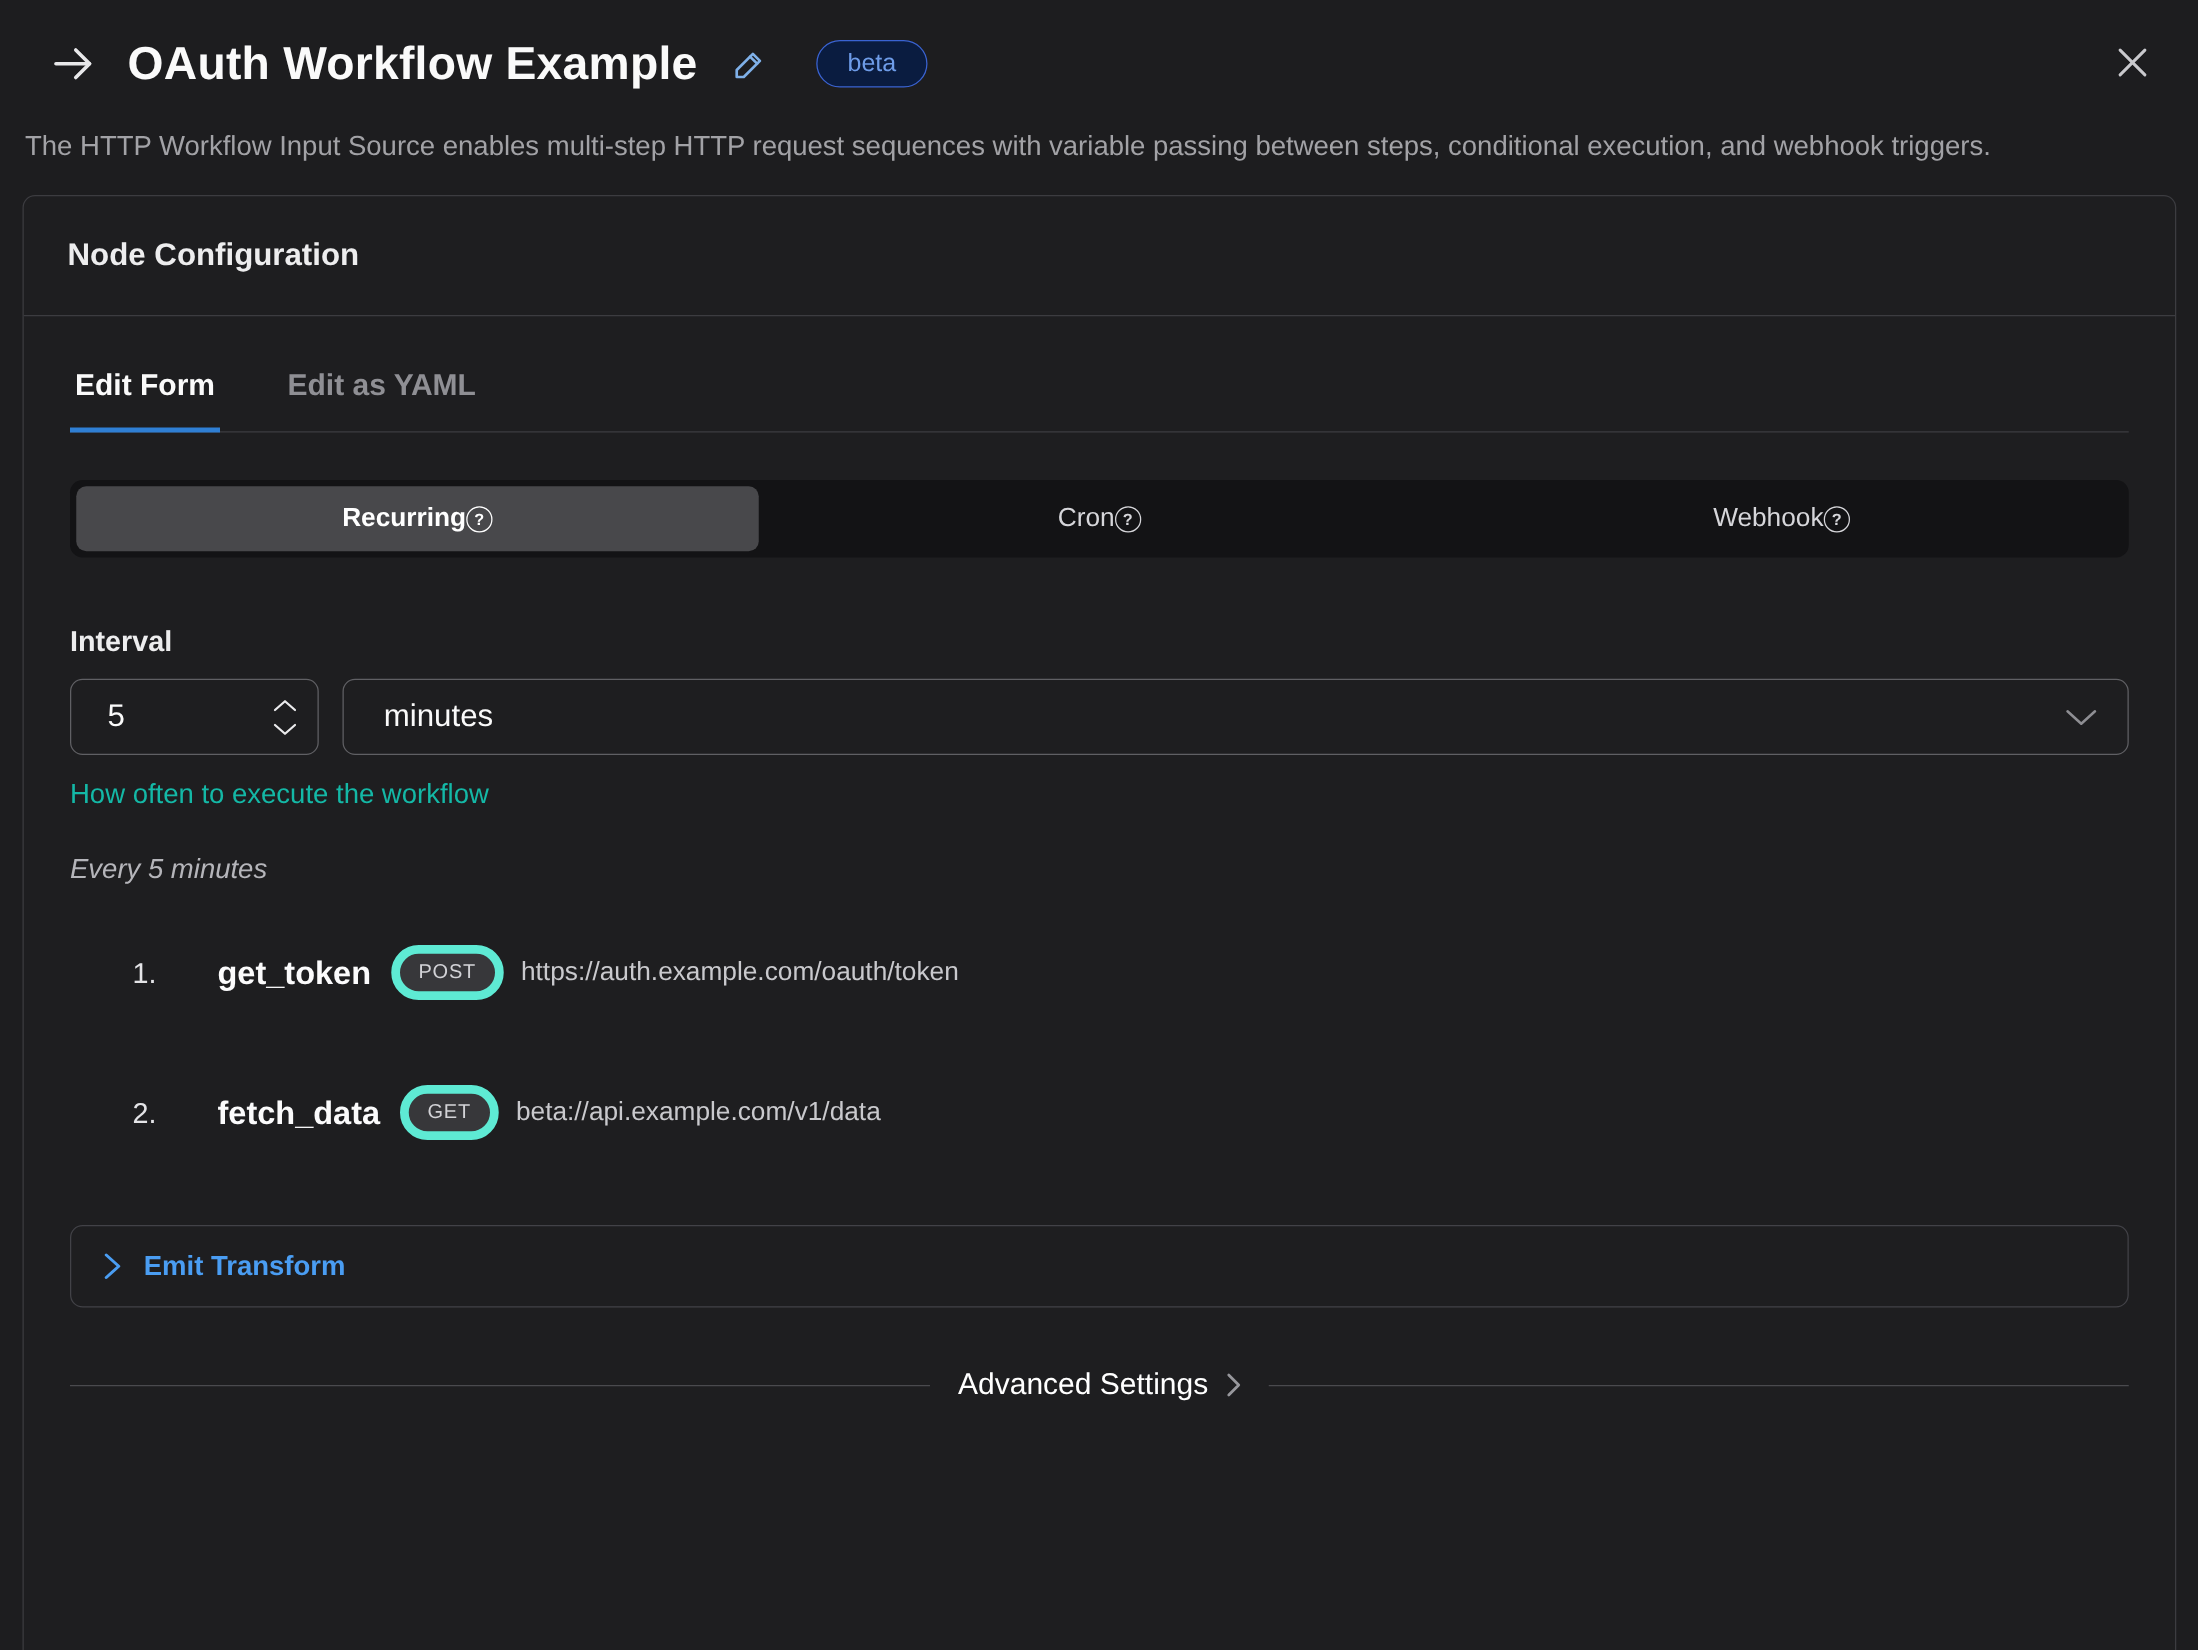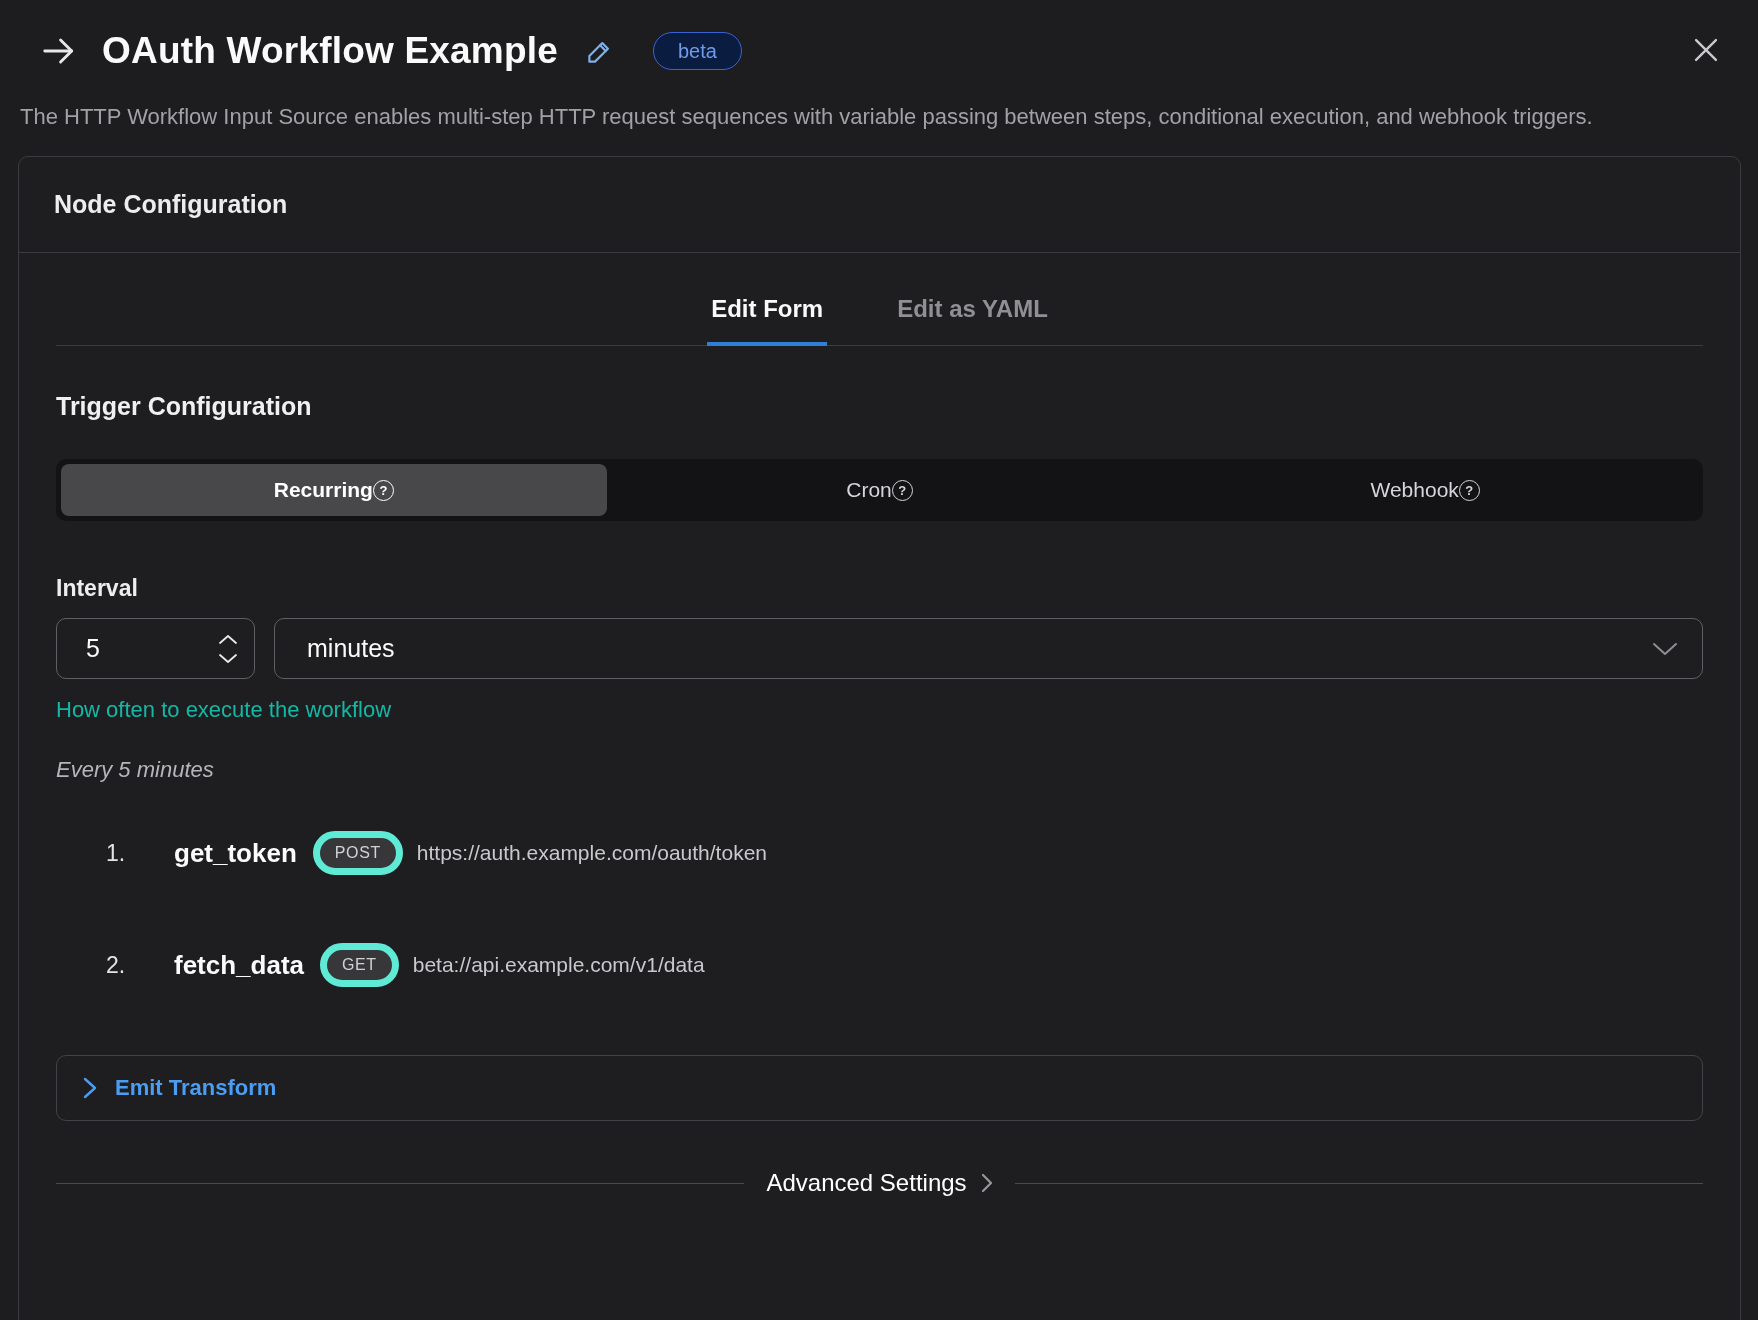--- a/index.html
+++ b/index.html
@@ -56,24 +56,23 @@
   }
   .panel-header {
     padding:33px 35px;
     border-bottom:1px solid #3c3c40;
   }
   .panel-title { font-size:25px; font-weight:600; color:#ededee; }
   .panel-body { padding:0 37px; }
 
   
   .tabs {
-    display:flex; gap:66px;
+    display:flex; gap:50px;
     margin-top:42px;
     border-bottom:1px solid #3c3c40;
-    justify-content:center;
   }
   .tab {
     padding:0 4px 22px 4px;
     font-size:24px; font-weight:600;
     color:#8f8f94;
     cursor:pointer;
     position:relative;
   }
   .tab.active { color:#fafafa; }
   .tab.active::after {
@@ -229,21 +228,20 @@
     <div class="panel-title">Node Configuration</div>
   </div>
 
   <div class="panel-body">
 
     <div class="tabs">
       <div class="tab active">Edit Form</div>
       <div class="tab">Edit as YAML</div>
     </div>
 
-    <div class="section-heading">Trigger Configuration</div>
 
     <div class="segmented">
       <div class="segment active">
         <span>Recurring</span>
         <span class="help-circle">?</span>
       </div>
       <div class="segment">
         <span>Cron</span>
         <span class="help-circle">?</span>
       </div>

